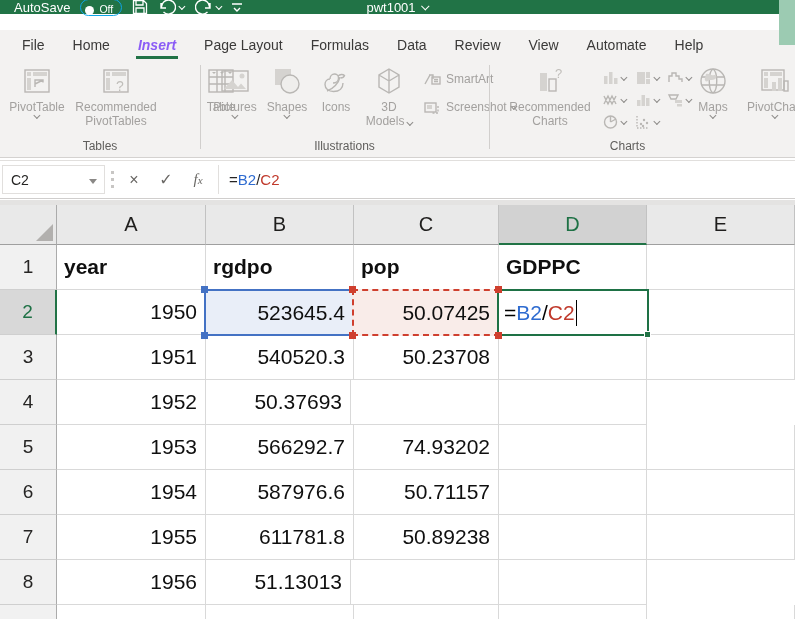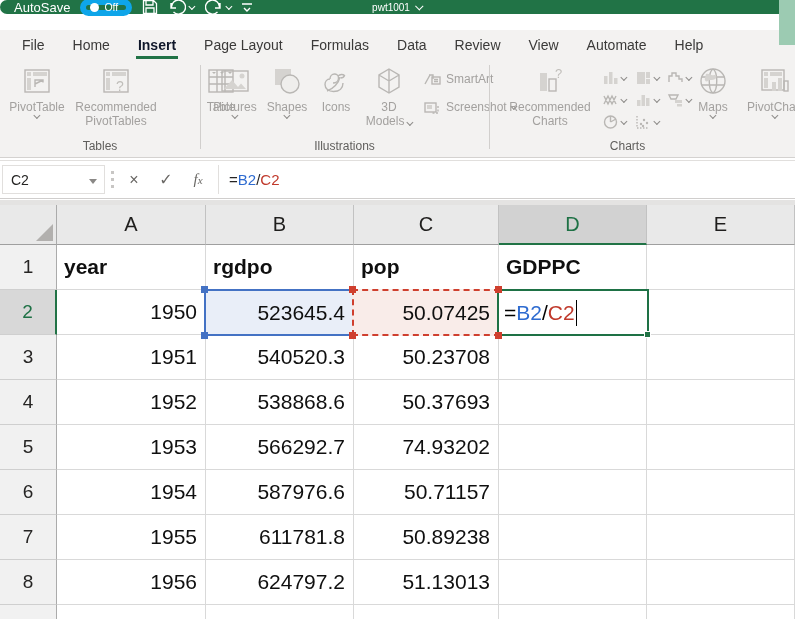--- a/index.html
+++ b/index.html
@@ -1,39 +1,39 @@
 <!DOCTYPE html>
 <html><head>
 <meta charset="utf-8">
 <style>
   * { margin:0; padding:0; box-sizing:border-box; }
   html,body { width:795px; height:619px; overflow:hidden; }
   body { font-family:"Liberation Sans","DejaVu Sans",sans-serif; background:#fff; position:relative; }
   .app { position:absolute; inset:0; width:795px; height:619px; overflow:hidden; }
 
   
-  .titlebar { position:absolute; left:0; top:0; width:795px; height:14px; background:#217346; display:flex; align-items:center; color:#fff;border-radius:10px; }
+  .titlebar { position:absolute; left:0; top:0; width:795px; height:14px; background:#217346; display:flex; align-items:center; color:#fff; }
   .qat { display:flex; align-items:center; gap:10px; padding-left:14px; }
   .autosave-label { font-size:13px; }
-  .toggle { display:flex; align-items:center; gap:5px; border:6px solid #0ea5e9; border-radius:9px; height:17px; padding:0 8px 0 4px; }
+  .toggle { display:flex; align-items:flex-end; gap:5px; border:1px solid #0ea5e9; border-radius:9px; height:17px; padding:0 8px 0 4px; }
   .toggle .knob { width:9px; height:9px; background:#fff; border-radius:50%; }
   .toggle .state { font-size:10.5px; }
   .qicon { display:inline-flex; align-items:center; }
   .qicon svg { display:block; }
   .chev { display:inline-block; width:6px; height:6px; border-left:1.5px solid currentColor; border-bottom:1.5px solid currentColor; transform:rotate(-45deg) translateY(-1px); }
   .chev.white { color:#fff; }
   .chev.gray { color:#8f8d8b; }
   .chev.small { width:4.5px; height:4.5px; }
-  .doc-title { position:absolute; left:0; right:0; text-align:center; font-size:10px; display:flex; justify-content:center; align-items:center; gap:7px; pointer-events:none; }
+  .doc-title { position:absolute; left:0; right:0; text-align:center; font-size:13px; display:flex; justify-content:center; align-items:center; gap:7px; pointer-events:none; }
   .avatar-strip { position:absolute; right:0; top:0; width:16px; height:45px; background:#9ccbb2; z-index:5; }
 
   
   .menubar { position:absolute; left:0; top:30px; width:795px; height:29px; background:#f3f2f1; display:flex; padding-left:8px; }
   .mtab { font-size:14px; color:#3b3a39; padding:0 14px; height:29px; display:flex; align-items:center; position:relative; }
-  .mtab.active { color:#0f172a; font-weight:bold; }
+  .mtab.active { color:#8b5cf6; font-weight:bold;font-style:italic; }
   .mtab.active::after { content:""; position:absolute; left:12px; right:12px; bottom:0; height:3px; background:#217346; }
 
   
   .ribbon { position:absolute; left:0; top:59px; width:795px; height:99px; background:#f3f2f1; border-bottom:1px solid #d4d2d0; overflow:hidden; }
   .rgroup { position:absolute; top:0; height:98px; }
   .rsep { position:absolute; top:6px; height:84px; width:1px; background:#d1cfcd; }
   .group-label { position:absolute; bottom:4px; left:0; right:0; text-align:center; font-size:12px; color:#5f5e5c; }
   .bigbtn { position:absolute; top:6px; display:flex; flex-direction:column; align-items:center; }
   .bigbtn .lbl { font-size:12px; color:#a3a19f; line-height:14px; text-align:center; margin-top:3px; }
   .ric { stroke:#b9b7b4; fill:none; stroke-width:1.4; }
@@ -388,21 +388,20 @@
       <div class="cell w-a num">1951</div>
       <div class="cell w-b num">540520.3</div>
       <div class="cell w-c num">50.23708</div>
       <div class="cell w-d"></div>
       <div class="cell w-e"></div>
     </div>
 
     <div class="grow">
       <div class="rowhdr">4</div>
       <div class="cell w-a num">1952</div>
-      <div class="cell w-b num">538868.6</div>
       <div class="cell w-c num">50.37693</div>
       <div class="cell w-d"></div>
       <div class="cell w-e"></div>
     </div>
 
     <div class="grow">
       <div class="rowhdr">5</div>
       <div class="cell w-a num">1953</div>
       <div class="cell w-b num">566292.7</div>
       <div class="cell w-c num">74.93202</div>
@@ -424,21 +423,20 @@
       <div class="cell w-a num">1955</div>
       <div class="cell w-b num">611781.8</div>
       <div class="cell w-c num">50.89238</div>
       <div class="cell w-d"></div>
       <div class="cell w-e"></div>
     </div>
 
     <div class="grow">
       <div class="rowhdr">8</div>
       <div class="cell w-a num">1956</div>
-      <div class="cell w-b num">624797.2</div>
       <div class="cell w-c num">51.13013</div>
       <div class="cell w-d"></div>
       <div class="cell w-e"></div>
     </div>
 
     <div class="stub-row">
       <div class="rowhdr"></div>
       <div class="cell w-a"></div>
       <div class="cell w-b"></div>
       <div class="cell w-c"></div>

